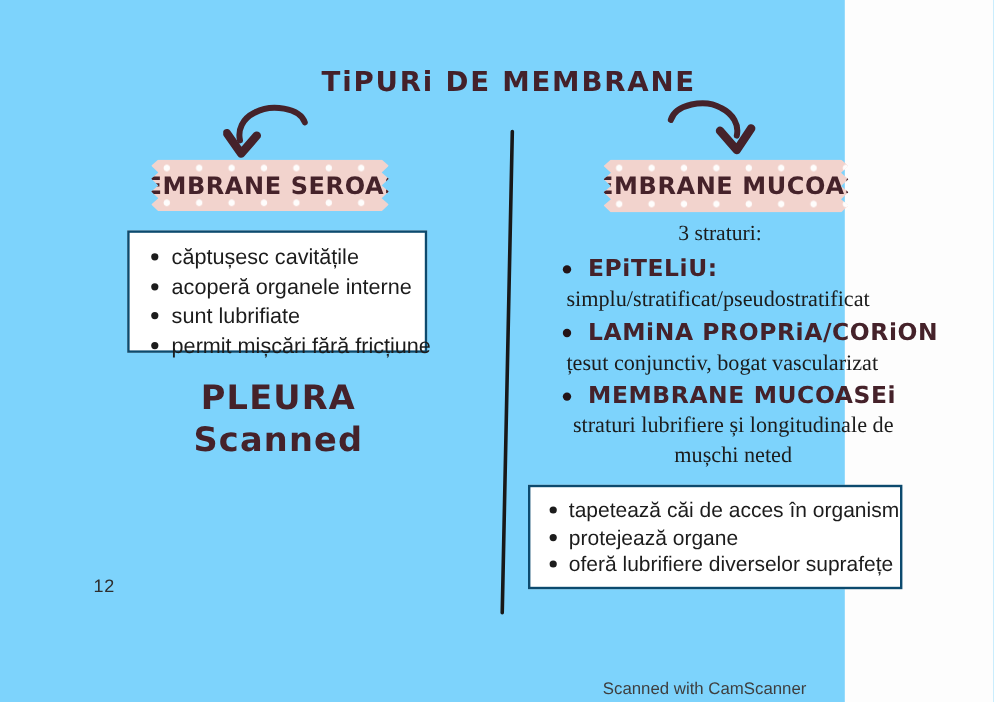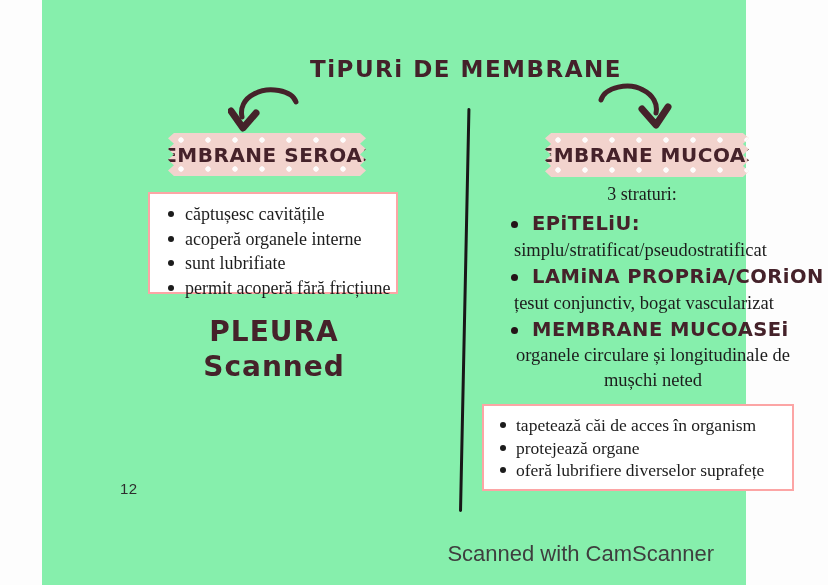--- a/index.html
+++ b/index.html
@@ -1,20 +1,20 @@
 <!DOCTYPE html>
 <html><head>
 <meta charset="utf-8">
 <style>
   html,body{margin:0;padding:0;}
   body{
     width:828px;height:585px;background:#fdfdfd;overflow:hidden;
     font-family:"Liberation Sans",sans-serif;
   }
-  .page{position:relative;width:704px;height:585px;background:#86efac;margin-left:42px;}
+  .page{position:relative;width:704px;height:585px;background:#7dd3fc;}
 
   
   .title{
     position:absolute;top:56px;left:20px;width:808px;text-align:center;
     font-family:"DejaVu Sans",sans-serif;font-weight:bold;
     font-size:23px;letter-spacing:1.5px;color:#44212a;
   }
 
   
   .arrow{position:absolute;}
@@ -31,22 +31,22 @@
     background-size:27px 100%;background-repeat:repeat-x;
     clip-path:polygon(3% 0%,97% 0%,100% 12%,97% 25%,100% 37%,97% 50%,100% 62%,97% 75%,100% 87%,97% 100%,3% 100%,0% 87%,3% 75%,0% 62%,3% 50%,0% 37%,3% 25%,0% 12%);
     font-family:"DejaVu Sans",sans-serif;font-weight:bold;
     font-size:20px;letter-spacing:.5px;color:#45222a;white-space:nowrap;
   }
   .tape-left{left:126px;top:133px;width:198px;height:43px;}
   .tape-right{left:503px;top:133px;width:204px;height:44px;}
 
   
   .bullet-box{
-    position:absolute;border:2px solid #fca5a5;background:#fff;
-    font-family:Liberation Serif, serif;color:#1c1c1c;
+    position:absolute;border:2px solid #0c4a6e;background:#fff;
+    font-family:Liberation Sans, sans-serif;color:#1c1c1c;
   }
   .box-left{left:106px;top:192px;width:250px;height:102px;padding:8px 2px 0 2px;box-sizing:border-box;}
   .box-right{left:440px;top:404px;width:312px;height:87px;padding:8px 18px 0 2px;box-sizing:border-box;border-width:2.5px;}
   .bullet-box ul{margin:0;padding:0;list-style:none;}
   .box-left li{font-size:18px;line-height:24.5px;padding-left:33px;position:relative;white-space:nowrap;}
   .box-right li{font-size:17.5px;line-height:22.5px;padding-left:30px;position:relative;white-space:nowrap;}
   .bullet-box li::before{
     content:"";position:absolute;left:16px;top:9px;width:6px;height:6px;border-radius:50%;background:#1c1c1c;
   }
   .box-right li::before{left:14px;top:8px;}
@@ -83,22 +83,22 @@
     padding-left:20px;white-space:nowrap;
   }
   .layer-detail.center{text-align:center;padding-left:0;white-space:normal;line-height:25px;}
 
   
   .page-number{
     position:absolute;left:78px;top:480px;
     font-family:"Liberation Sans",sans-serif;font-size:15px;color:#2e2e2e;letter-spacing:.5px;
   }
   .watermark{
-    position:absolute;right:32px;bottom:18px;
-    font-family:"Liberation Sans",sans-serif;font-size:22px;color:#3e3e3e;
+    position:absolute;right:32px;bottom:4px;
+    font-family:"Liberation Sans",sans-serif;font-size:14px;color:#3e3e3e;
   }
 </style>
 </head>
 <body>
 
 <div class="page">
 
   <div class="title">TiPURi DE MEMBRANE</div>
 
   <svg class="arrow arrow-left" width="72" height="50" viewBox="0 0 72 50">
@@ -113,21 +113,21 @@
 
   <div class="tape tape-left">
     <span>MEMBRANE SEROASE</span>
   </div>
 
   <div class="bullet-box box-left">
     <ul>
       <li>căptușesc cavitățile</li>
       <li>acoperă organele interne</li>
       <li>sunt lubrifiate</li>
-      <li>permit acoperă fără fricțiune</li>
+      <li>permit mișcări fără fricțiune</li>
     </ul>
   </div>
 
   <div class="examples">
     <div>PLEURA</div>
     <div>Scanned</div>
   </div>
 
   <div class="divider"></div>
 
@@ -136,21 +136,21 @@
   </div>
 
   <div class="subtitle">3 straturi:</div>
 
   <div class="layers">
     <div class="layer-name">EPiTELiU:</div>
     <div class="layer-detail">simplu/stratificat/pseudostratificat</div>
     <div class="layer-name">LAMiNA PROPRiA/CORiON</div>
     <div class="layer-detail">țesut conjunctiv, bogat vascularizat</div>
     <div class="layer-name">MEMBRANE MUCOASEi</div>
-    <div class="layer-detail center">organele circulare și longitudinale de mușchi neted</div>
+    <div class="layer-detail center">straturi lubrifiere și longitudinale de mușchi neted</div>
   </div>
 
   <div class="bullet-box box-right">
     <ul>
       <li>tapetează căi de acces în organism</li>
       <li>protejează organe</li>
       <li>oferă lubrifiere diverselor suprafețe</li>
     </ul>
   </div>
 

